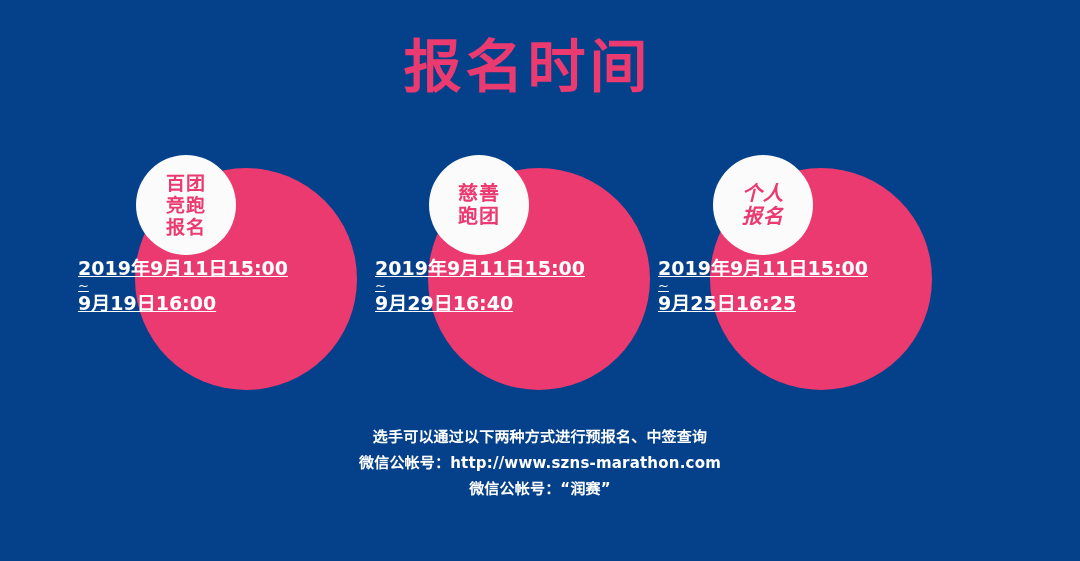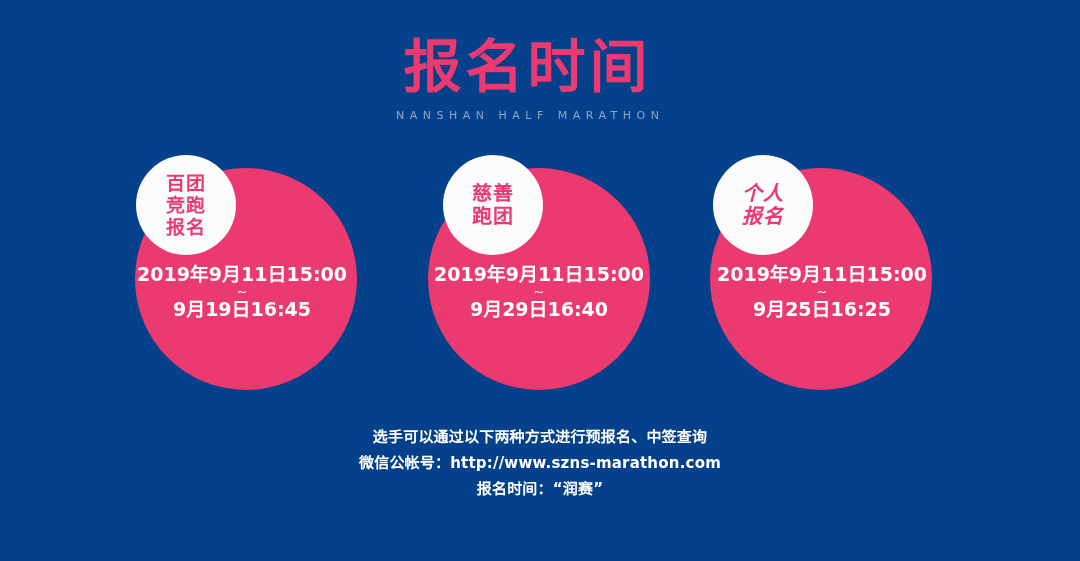--- a/index.html
+++ b/index.html
@@ -70,24 +70,24 @@
     background: #ea3a70;
   }
   .g1 .disc { left: 45px; }
   .g2 .disc { left: 37px; }
   .g3 .disc { left: 28px; }
 
   .dates {
     position: absolute;
     left: -14px;
     width: 328px;
-    top: 112px;
-    text-align: center;
+    top: 106px;
     color: #ffffff;
     font-weight: 700;
+    text-decoration: underline;
   }
   .g1 .dates { left: -12px; }
   .g2 .dates { left: -16px; }
   .g3 .dates { left: -24px; }
 
   .date-line {
     font-size: 19px;
     line-height: 24px;
     white-space: nowrap;
   }
@@ -102,21 +102,21 @@
     top: 5px;
     width: 100px;
     height: 100px;
     border-radius: 50%;
     background: #fbfbfb;
     display: flex;
     align-items: center;
     justify-content: center;
   }
   .g1 .badge { left: 46px; }
-  .g2 .badge { left: 52px; }
+  .g2 .badge { left: 38px; }
   .g3 .badge { left: 31px; font-style: italic; }
 
   .badge-text {
     color: #ea3a70;
     font-weight: 700;
     font-size: 20px;
     line-height: 23px;
     letter-spacing: 1px;
     text-align: left;
     white-space: pre-line;
@@ -143,29 +143,28 @@
     white-space: nowrap;
   }
 </style>
 </head>
 <body>
 
 <div id="poster">
 
   <div class="header">
     <h1 class="title">报名时间</h1>
-    <p class="subtitle">NANSHAN HALF MARATHON</p>
   </div>
 
   <div class="group g1">
     <div class="disc"></div>
     <div class="dates">
       <div class="date-line">2019年9月11日15:00</div>
       <div class="date-sep">~</div>
-      <div class="date-line">9月19日16:45</div>
+      <div class="date-line">9月19日16:00</div>
     </div>
     <div class="badge">
       <span class="badge-text three-row">百团
 竞跑
 报名</span>
     </div>
   </div>
 
   <div class="group g2">
     <div class="disc"></div>
@@ -189,16 +188,16 @@
     </div>
     <div class="badge">
       <span class="badge-text">个人
 报名</span>
     </div>
   </div>
 
   <div class="footer">
     <div class="footer-line">选手可以通过以下两种方式进行预报名、中签查询</div>
     <div class="footer-line">微信公帐号：http://www.szns-marathon.com</div>
-    <div class="footer-line">报名时间：“润赛”</div>
+    <div class="footer-line">微信公帐号：“润赛”</div>
   </div>
 
 </div>
 
 </body></html>

